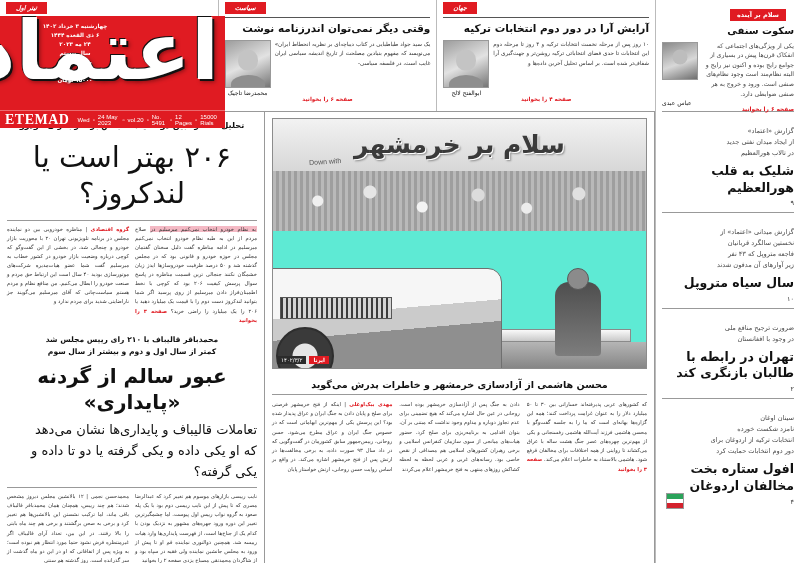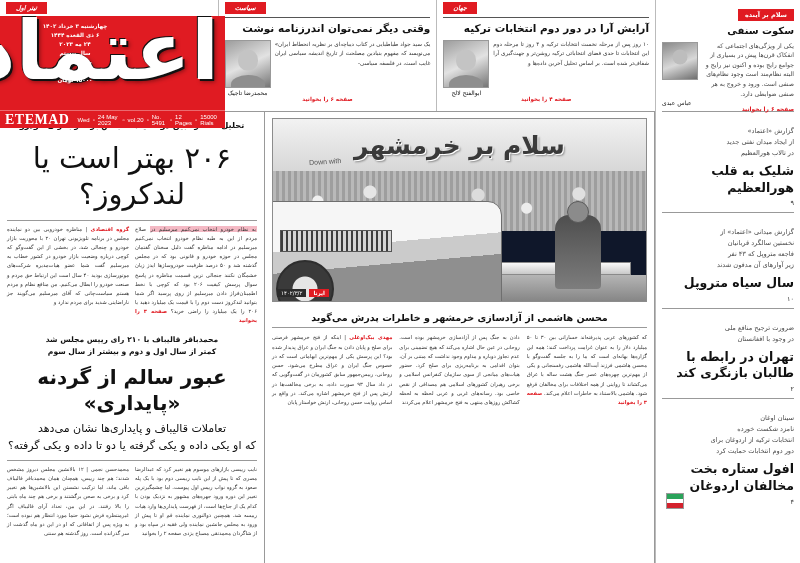--- a/index.html
+++ b/index.html
@@ -16,21 +16,21 @@
   .right-rail{
     width:145px;flex:0 0 145px;order:1;
     border-left:1px solid #bbb;
     box-sizing:border-box;
     padding:0 6px 0 6px;
     display:flex;flex-direction:column;
   }
   .rail-top{height:112px;border-bottom:1px solid #999;box-sizing:border-box;padding-top:2px;}
   .rail-tag{
     background:#e01b22;color:#fff;font-size:6.5px;font-weight:bold;
-    display:inline-block;padding:2px 7px;margin:0 0 3px 0;letter-spacing:.2px;
+    display:inline-block;padding:2px 7px;margin:0 8px 3px 0;letter-spacing:.2px;
   }
   .rail-top .col-kicker{font-size:6.2px;line-height:1.55;color:#444;text-align:right;}
   .rail-top .col-photo{
     width:34px;height:36px;background:linear-gradient(160deg,#8a8a8a,#d8d8d8 55%,#6e6e6e);
     float:left;margin:1px 4px 1px 0;border:1px solid #9a9a9a;
     position:relative;overflow:hidden;
   }
   .rail-top .col-photo:after{
     content:"";position:absolute;left:50%;top:40%;transform:translate(-50%,-50%);
     width:15px;height:15px;border-radius:50%;background:#bdbdbd;
@@ -94,33 +94,33 @@
     padding:7px 0 6px 0;letter-spacing:-.5px;
   }
   .lead-split{display:flex;flex-direction:row;gap:6px;border-top:1px solid #999;padding-top:4px;margin-top:2px;}
   .lead-split .lsc{flex:1 1 0;min-width:0;font-size:5.3px;line-height:1.72;text-align:justify;color:#333;}
   .hl-pink{background:#f4b9c4;padding:0 1px;}
   .lsc .byline{color:#e01b22;font-weight:bold;}
   .lsc .more{color:#e01b22;font-weight:bold;}
 
   .lead2-kicker{font-size:7.6px;line-height:1.6;text-align:center;font-weight:bold;color:#111;padding-top:9px;}
   .lead2-head{font-size:20px;font-weight:bold;text-align:center;line-height:1.3;padding:5px 0 4px 0;color:#111;}
-  .lead2-sub{font-size:11px;line-height:1.62;text-align:center;color:#111;padding-bottom:5px;}
+  .lead2-sub{font-size:13px;line-height:1.62;text-align:right;color:#111;padding-bottom:5px;}
   .lead-bottom{display:flex;flex-direction:row;gap:6px;border-top:1px solid #999;padding-top:4px;flex:1 1 auto;}
   .lead-bottom .lbc{flex:1 1 0;min-width:0;font-size:5.2px;line-height:1.75;text-align:justify;color:#333;}
 
   
   .storycol{
     flex:1 1 auto;order:1;min-width:0;
     border-right:1px solid #999;box-sizing:border-box;padding:0 7px;
     display:flex;flex-direction:column;
   }
   .photo-wrap{position:relative;margin-top:6px;}
   .photo{
-    width:100%;height:184px;background:#0f172a;position:relative;overflow:hidden;
+    width:100%;height:251px;background:#5eead4;position:relative;overflow:hidden;
     border:1px solid #8c8c8c;box-sizing:border-box;
   }
   .ph-banner{
     position:absolute;left:0;right:0;top:0;height:52px;
     background:linear-gradient(180deg,#f2f2f2,#d7d7d7);
     border-bottom:2px solid #6d6d6d;
     display:flex;align-items:center;justify-content:center;
   }
   .ph-banner-text{
     font-size:25px;font-weight:bold;color:#3a3a3a;letter-spacing:-1px;

